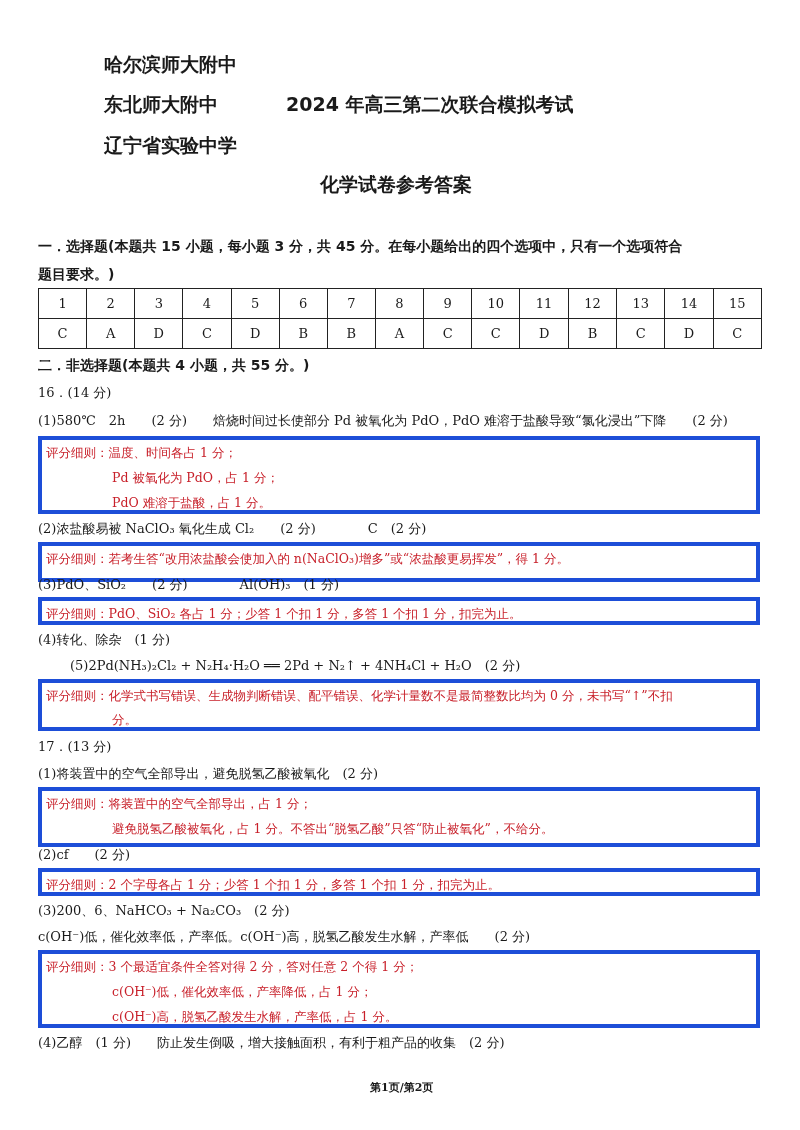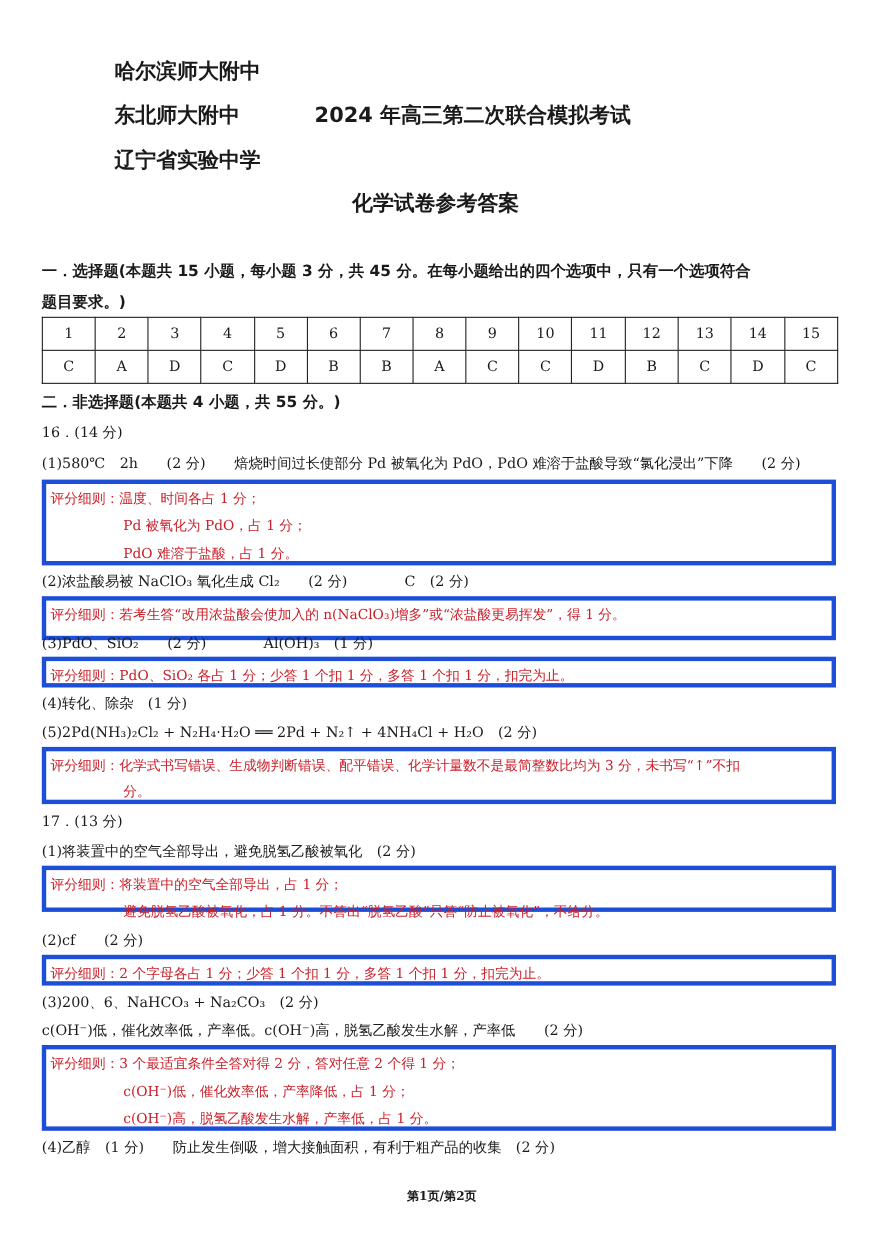--- a/index.html
+++ b/index.html
@@ -79,29 +79,29 @@
 </div>
 <div class="abs line" style="top:520px;">(2)浓盐酸易被 NaClO₃ 氧化生成 Cl₂　　(2 分)　　　　C　(2 分)</div>
 <div class="box" style="top:542px; height:40px;">
   <div class="row" style="left:4px; top:5px;">评分细则：若考生答“改用浓盐酸会使加入的 n(NaClO₃)增多”或“浓盐酸更易挥发”，得 1 分。</div>
 </div>
 <div class="abs line" style="top:576px;">(3)PdO、SiO₂　　(2 分)　　　　Al(OH)₃　(1 分)</div>
 <div class="box" style="top:597px; height:28px;">
   <div class="row" style="left:4px; top:5px;">评分细则：PdO、SiO₂ 各占 1 分；少答 1 个扣 1 分，多答 1 个扣 1 分，扣完为止。</div>
 </div>
 <div class="abs line" style="top:631px;">(4)转化、除杂　(1 分)</div>
-<div class="abs line" style="top:657px;">(5)2Pd(NH₃)₂Cl₂ + N₂H₄·H₂O ══ 2Pd + N₂↑ + 4NH₄Cl + H₂O　(2 分)</div>
+<div class="abs line" style="top:657px;margin-left:32px;">(5)2Pd(NH₃)₂Cl₂ + N₂H₄·H₂O ══ 2Pd + N₂↑ + 4NH₄Cl + H₂O　(2 分)</div>
 <div class="box" style="top:679px; height:52px;">
-  <div class="row" style="left:4px; top:5px;">评分细则：化学式书写错误、生成物判断错误、配平错误、化学计量数不是最简整数比均为 3 分，未书写“↑”不扣</div>
+  <div class="row" style="left:4px; top:5px;">评分细则：化学式书写错误、生成物判断错误、配平错误、化学计量数不是最简整数比均为 0 分，未书写“↑”不扣</div>
   <div class="row" style="left:70px; top:29px;">分。</div>
 </div>
 
 <div class="abs line" style="top:738px;">17．(13 分)</div>
 <div class="abs line" style="top:765px;">(1)将装置中的空气全部导出，避免脱氢乙酸被氧化　(2 分)</div>
-<div class="box" style="top:787px; height:42px;">
+<div class="box" style="top:787px; height:60px;">
   <div class="row" style="left:4px; top:5px;">评分细则：将装置中的空气全部导出，占 1 分；</div>
   <div class="row" style="left:70px; top:30px;">避免脱氢乙酸被氧化，占 1 分。不答出“脱氢乙酸”只答“防止被氧化”，不给分。</div>
 </div>
 <div class="abs line" style="top:846px;">(2)cf　　(2 分)</div>
 <div class="box" style="top:868px; height:28px;">
   <div class="row" style="left:4px; top:5px;">评分细则：2 个字母各占 1 分；少答 1 个扣 1 分，多答 1 个扣 1 分，扣完为止。</div>
 </div>
 <div class="abs line" style="top:902px;">(3)200、6、NaHCO₃ + Na₂CO₃　(2 分)</div>
 <div class="abs line" style="top:928px;">c(OH⁻)低，催化效率低，产率低。c(OH⁻)高，脱氢乙酸发生水解，产率低　　(2 分)</div>
 <div class="box" style="top:950px; height:78px;">

